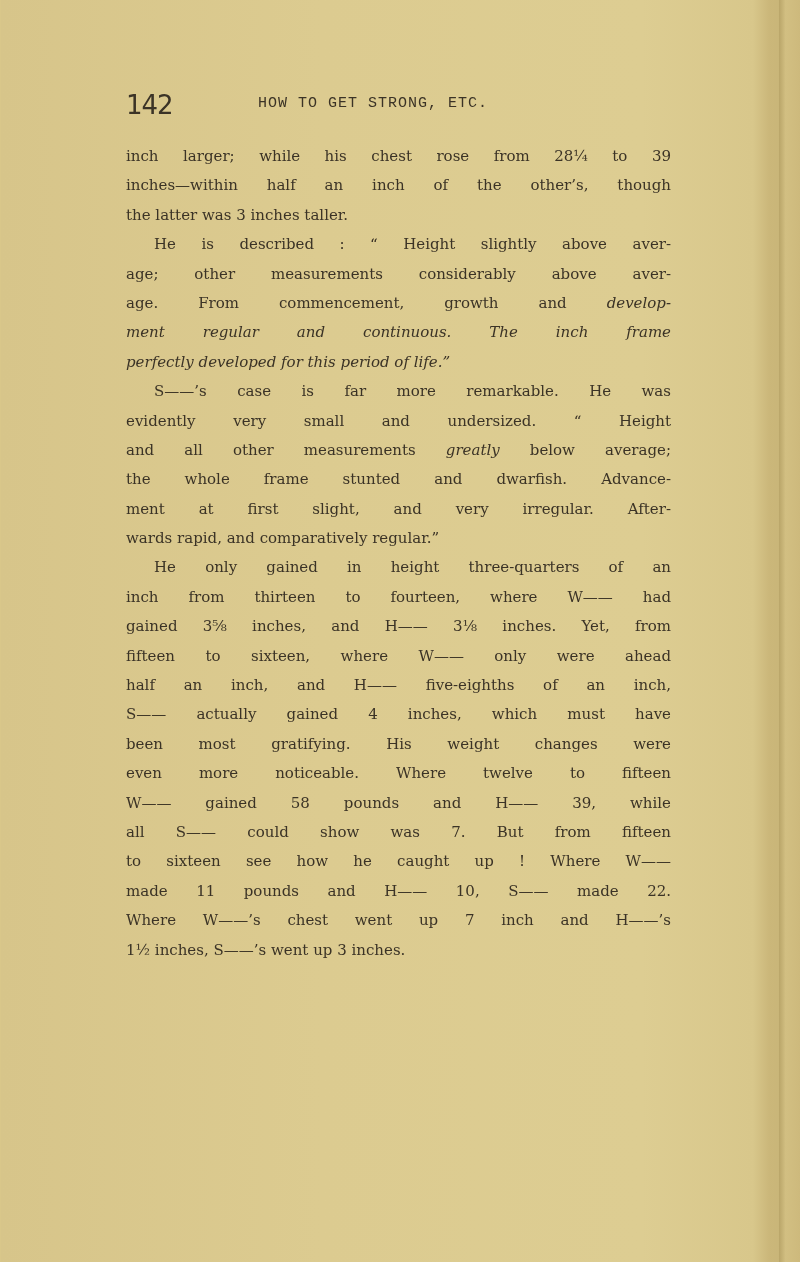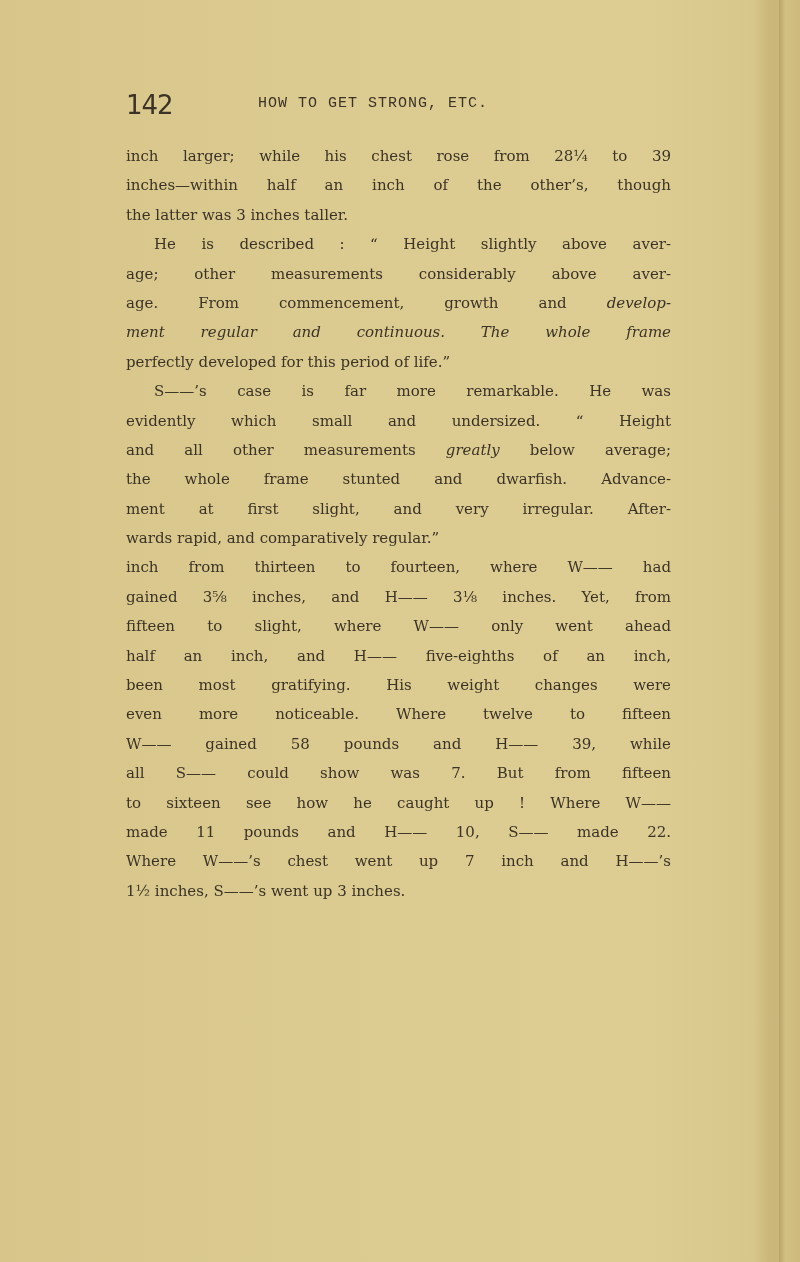--- a/index.html
+++ b/index.html
@@ -52,32 +52,34 @@
     <span class="running-title">HOW TO GET STRONG, ETC.</span>
   </div>
 
   <div class="body-text">
     <span class="line">inch larger; while his chest rose from 28¼ to 39</span>
     <span class="line">inches—within half an inch of the other’s, though</span>
     <span class="line last">the latter was 3 inches taller.</span>
     <span class="line indent">He is described : “ Height slightly above aver-</span>
     <span class="line">age; other measurements considerably above aver-</span>
     <span class="line">age. From commencement, growth and <em>develop-</em></span>
-    <span class="line" style="font-style: italic;">ment regular and continuous. The whole frame</span>
-    <span class="line last" style="">perfectly developed for this period of life.”</span>
+    <span class="line" style="font-style: italic;">ment regular and continuous. The inch frame</span>
+    <span class="line last" style="font-style: italic;">perfectly developed for this period of life.”</span>
     <span class="line indent">S——’s case is far more remarkable. He was</span>
-    <span class="line">evidently which small and undersized. “ Height</span>
+    <span class="line">evidently very small and undersized. “ Height</span>
     <span class="line">and all other measurements <em>greatly</em> below average;</span>
     <span class="line">the whole frame stunted and dwarfish. Advance-</span>
     <span class="line">ment at first slight, and very irregular. After-</span>
     <span class="line last">wards rapid, and comparatively regular.”</span>
+    <span class="line indent">He only gained in height three-quarters of an</span>
     <span class="line">inch from thirteen to fourteen, where W—— had</span>
     <span class="line">gained 3⅝ inches, and H—— 3⅛ inches. Yet, from</span>
-    <span class="line">fifteen to slight, where W—— only went ahead</span>
+    <span class="line">fifteen to sixteen, where W—— only were ahead</span>
     <span class="line">half an inch, and H—— five-eighths of an inch,</span>
+    <span class="line">S—— actually gained 4 inches, which must have</span>
     <span class="line">been most gratifying. His weight changes were</span>
     <span class="line">even more noticeable. Where twelve to fifteen</span>
     <span class="line">W—— gained 58 pounds and H—— 39, while</span>
     <span class="line">all S—— could show was 7. But from fifteen</span>
     <span class="line">to sixteen see how he caught up ! Where W——</span>
     <span class="line">made 11 pounds and H—— 10, S—— made 22.</span>
     <span class="line">Where W——’s chest went up 7 inch and H——’s</span>
     <span class="line last">1½ inches, S——’s went up 3 inches.</span>
   </div>
 </div>

